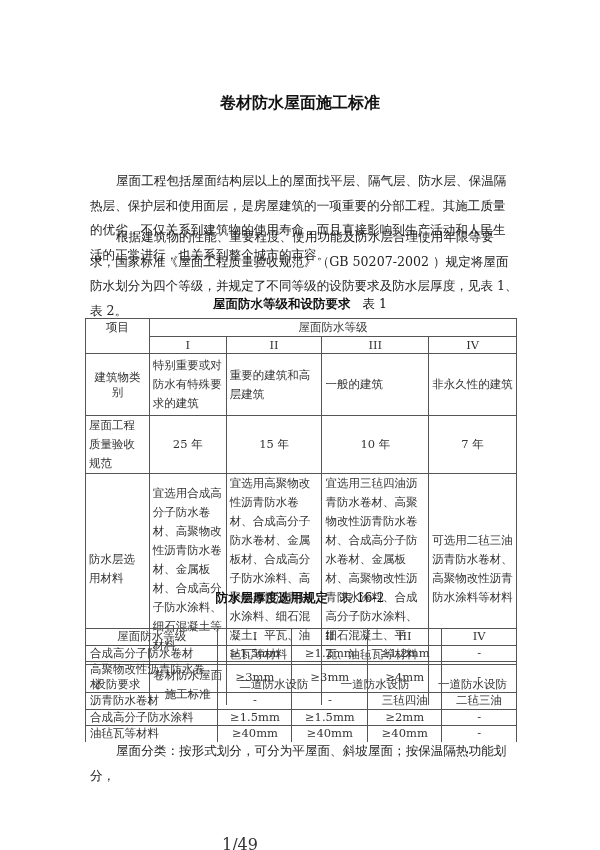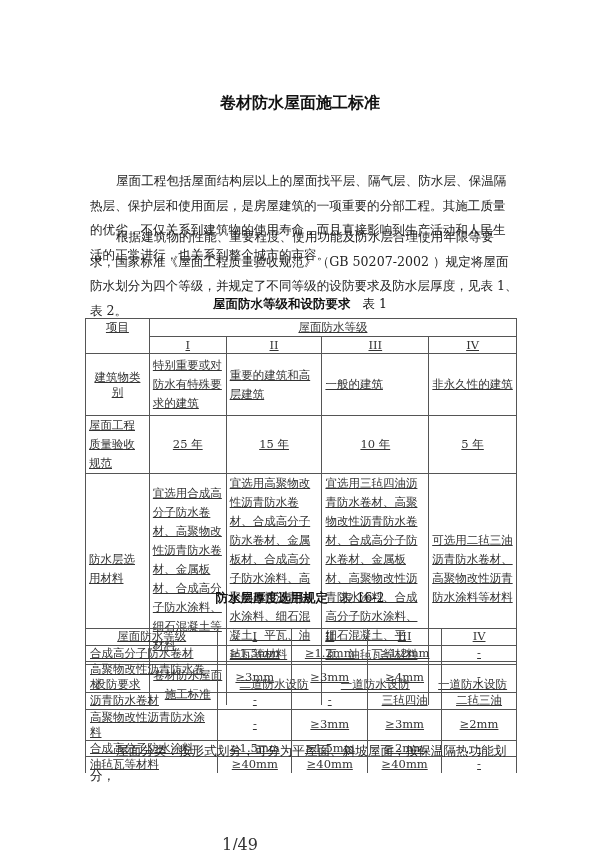--- a/index.html
+++ b/index.html
@@ -10,21 +10,21 @@
   .para { position: absolute; left: 90px; width: 428px; font-size: 12.6px; line-height: 24.5px; color: #222; }
   .para .indent { display: inline-block; width: 26px; }
   #p1 { top: 137px; margin-top: 32px; }
   #p2 { top: 225px; }
   #p3 { top: 739px; left: 90px; }
   .caption { position: absolute; left: 0; width: 600px; text-align: center;
              font-family: "DejaVu Sans", "Liberation Sans", sans-serif; font-size: 12.5px; font-weight: bold; color: #111; }
   .caption .num { font-family: "DejaVu Serif", "Liberation Serif", serif; font-weight: normal; margin-left: 12px; }
   #cap1 { top: 296px; }
   #cap2 { top: 590px; }
-  table { position: absolute; border-collapse: collapse; font-size: 11.5px; color: #333; text-decoration: underline; }
+  table { position: absolute; border-collapse: collapse; font-size: 11.5px; color: #333; }
   td { border: 1px solid #555; padding: 0 3px; vertical-align: middle; }
   #t1 { left: 85px; top: 318px; width: 432px; }
   #t1 td.center { text-align: center; }
   #t1 td.left { text-align: left; }
   #t1 .small-line { line-height: 19px; }
   #t1 tr.last td { border-bottom: none; }
   #t2 { left: 85px; top: 628px; width: 432px; }
   #t2 td { height: 15.5px; line-height: 15px; padding: 0 4px; }
   #t2 td.center { text-align: center; }
   .page-num { position: absolute; top: 835px; left: 0; width: 480px; text-align: center; font-size: 16px; color: #333; }
@@ -64,21 +64,21 @@
     <td class="left small-line">特别重要或对防水有特殊要求的建筑</td>
     <td class="left small-line">重要的建筑和高层建筑</td>
     <td class="left">一般的建筑</td>
     <td class="center">非永久性的建筑</td>
   </tr>
   <tr style="height:34px">
     <td class="left small-line">屋面工程质量验收规范</td>
     <td class="center">25 年</td>
     <td class="center">15 年</td>
     <td class="center">10 年</td>
-    <td class="center">5 年</td>
+    <td class="center">7 年</td>
   </tr>
   <tr style="height:137px">
     <td class="left small-line">防水层选用材料</td>
     <td class="left small-line">宜选用合成高分子防水卷材、高聚物改性沥青防水卷材、金属板材、合成高分子防水涂料、细石混凝土等材料</td>
     <td class="left small-line" style="vertical-align:top">宜选用高聚物改性沥青防水卷材、合成高分子防水卷材、金属板材、合成高分子防水涂料、高聚物改性沥青防水涂料、细石混凝土、平瓦、油毡瓦等材料</td>
     <td class="left small-line" style="vertical-align:top">宜选用三毡四油沥青防水卷材、高聚物改性沥青防水卷材、合成高分子防水卷材、金属板材、高聚物改性沥青防水涂料、合成高分子防水涂料、细石混凝土、平瓦、油毡瓦等材料</td>
     <td class="left small-line">可选用二毡三油沥青防水卷材、高聚物改性沥青防水涂料等材料</td>
   </tr>
   <tr class="last" style="height:40px">
     <td class="center">设防要求</td>
@@ -123,27 +123,20 @@
     <td class="center">-</td>
   </tr>
   <tr>
     <td>沥青防水卷材</td>
     <td class="center">-</td>
     <td class="center">-</td>
     <td class="center">三毡四油</td>
     <td class="center">二毡三油</td>
   </tr>
   <tr>
-    <td>高聚物改性沥青防水涂料</td>
-    <td class="center">-</td>
-    <td class="center">≥3mm</td>
-    <td class="center">≥3mm</td>
-    <td class="center">≥2mm</td>
-  </tr>
-  <tr>
     <td>合成高分子防水涂料</td>
     <td class="center">≥1.5mm</td>
     <td class="center">≥1.5mm</td>
     <td class="center">≥2mm</td>
     <td class="center">-</td>
   </tr>
   <tr>
     <td style="border-bottom:none">油毡瓦等材料</td>
     <td class="center" style="border-bottom:none">≥40mm</td>
     <td class="center" style="border-bottom:none">≥40mm</td>

